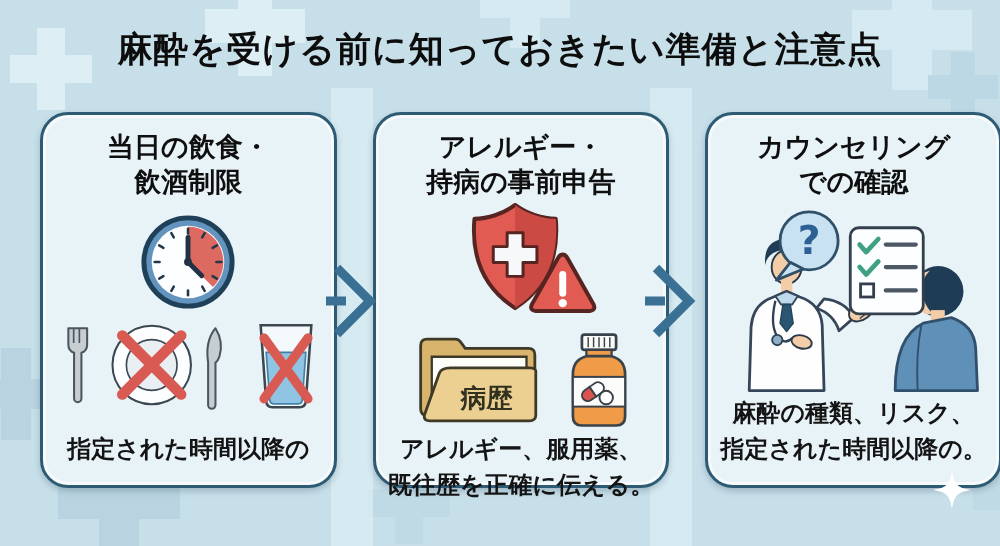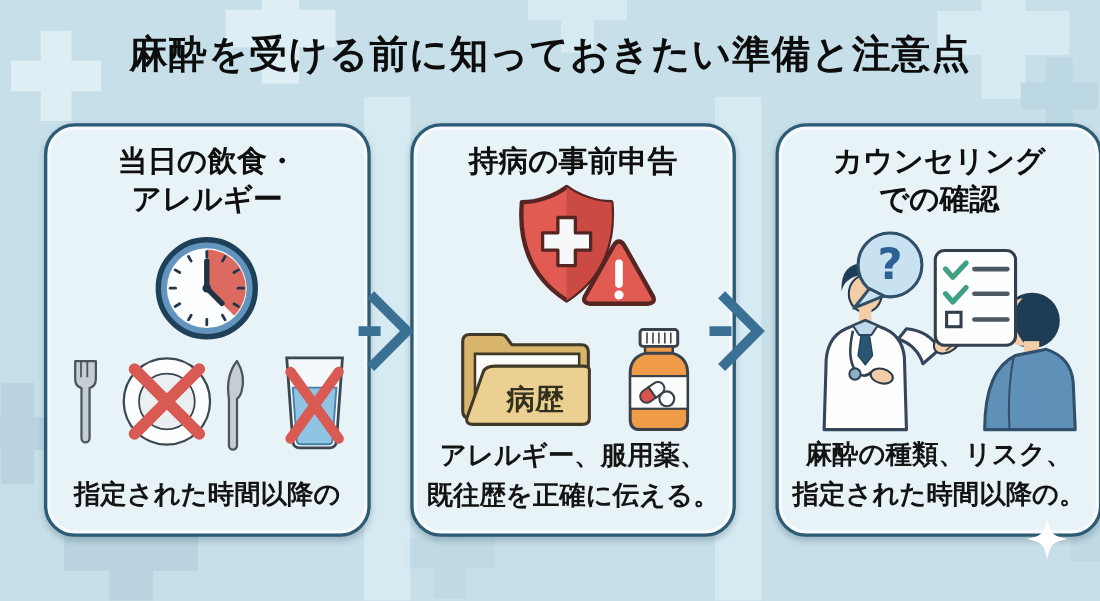--- a/index.html
+++ b/index.html
@@ -62,21 +62,21 @@
 <div class="gap-band" style="left:331px;"></div>
 <div class="gap-band" style="left:650px;"></div>
 
 <div class="page-title">麻酔を受ける前に知っておきたい準備と注意点</div>
 
 <div class="cards-row">
 
   <div class="card">
     <div class="card-title">
       <div>当日の飲食・</div>
-      <div>アレルギー</div>
+      <div>飲酒制限</div>
     </div>
     <div class="icon-area">
       <svg width="98" height="98" viewBox="0 0 100 100">
         <circle cx="50" cy="50" r="45" fill="#6394bd" stroke="#1f4059" stroke-width="5"></circle>
         <circle cx="50" cy="50" r="37" fill="#fdfeff"></circle>
         <path d="M50,50 L50,14 A36,36 0 0 1 75.5,75.5 Z" fill="#dd6a60"></path>
         <g stroke="#22384a" stroke-width="2.6" stroke-linecap="round">
           <line x1="50" y1="21" x2="50" y2="16"></line>
             <line x1="64.5" y1="24.9" x2="67" y2="20.6"></line>
           <line x1="75.1" y1="35.5" x2="79.4" y2="33"></line>
@@ -118,20 +118,21 @@
         </svg>
       </div>
     </div>
     <div class="card-desc">
       <div>指定された時間以降の</div>
     </div>
   </div>
 
   <div class="card">
     <div class="card-title">
+      <div>アレルギー・</div>
       <div>持病の事前申告</div>
     </div>
     <div class="icon-area">
       <svg width="150" height="124" viewBox="0 0 150 125" style="margin-left:14px;">
         <path d="M62,6 C50,15 34,20 21,20 C18,55 28,88 62,110 C96,88 106,55 103,20 C90,20 74,15 62,6 Z" fill="#e25b53" stroke="#572521" stroke-width="4" stroke-linejoin="round"></path>
         <path d="M62,6 C74,15 90,20 103,20 C106,55 96,88 62,110 Z" fill="#cb4a43"></path>
         <path d="M54,34 v14 h-14 v16 h14 v14 h16 v-14 h14 v-16 h-14 v-14 z" fill="#f6f8f9" stroke="#572521" stroke-width="3" stroke-linejoin="round"></path>
         <g>
           <path d="M110,56 q3,0 5,4 l26,46 q3,6 -4,7 l-54,0 q-7,-1 -4,-7 l26,-46 q2,-4 5,-4 z" fill="#e25b53" stroke="#572521" stroke-width="4" stroke-linejoin="round"></path>
           <line x1="110" y1="76" x2="110" y2="95" stroke="#ffffff" stroke-width="7" stroke-linecap="round"></line>

